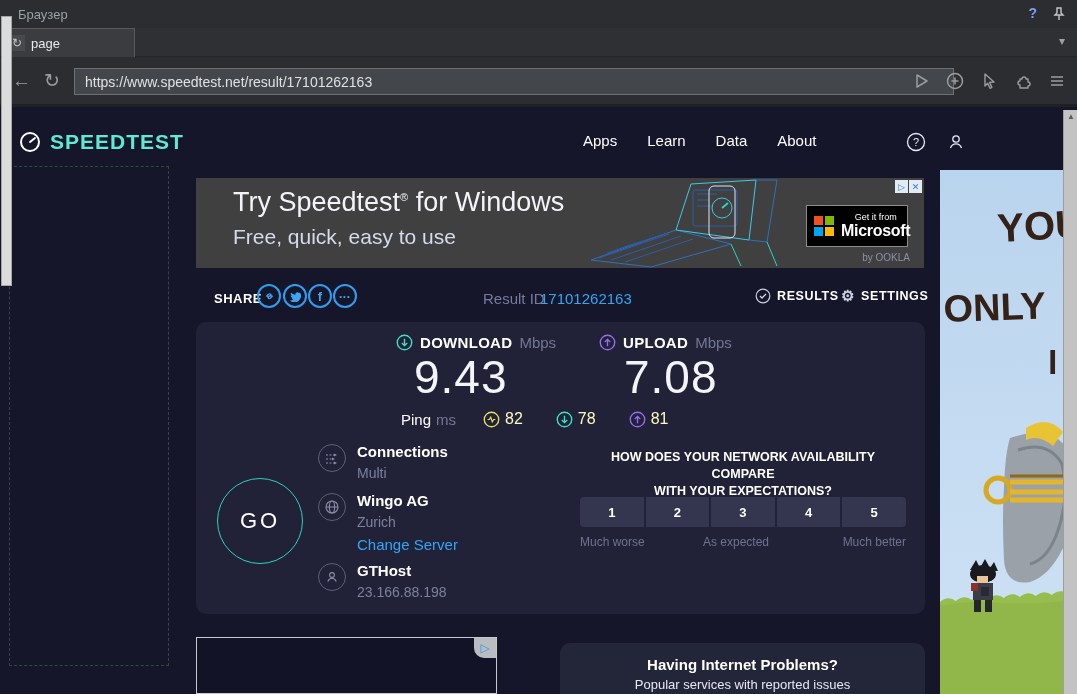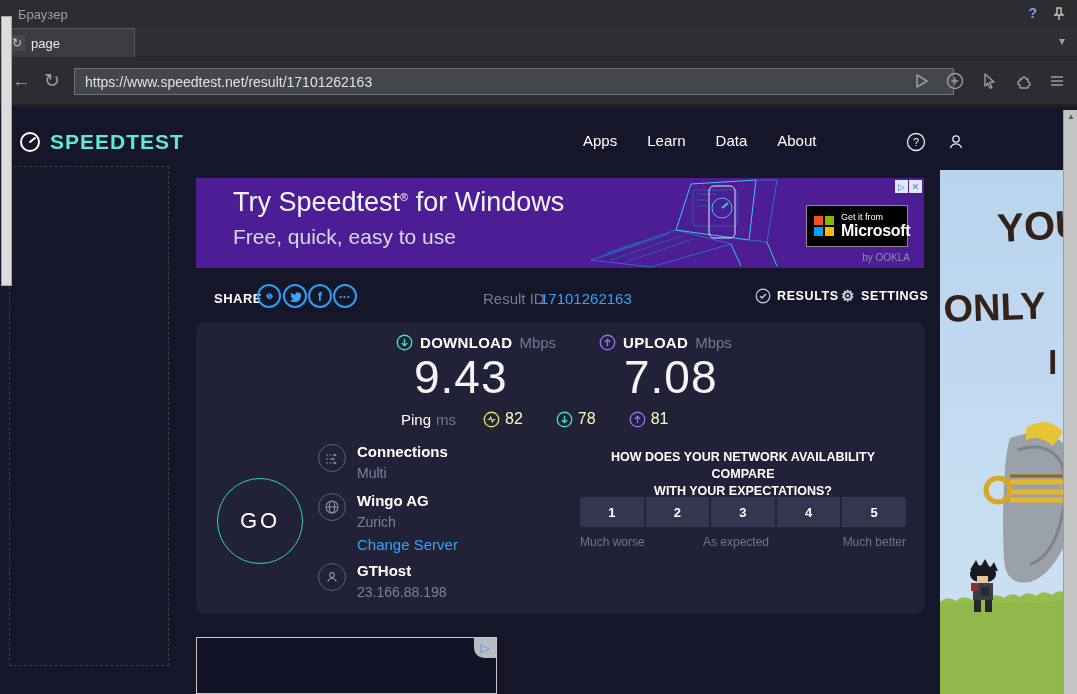--- a/index.html
+++ b/index.html
@@ -37,21 +37,21 @@
   #st-nav { position:absolute; left:583px; top:22px; display:flex; gap:30px; }
   .nav-item { color:#ffffff; font-size:15px; cursor:pointer; }
   #hdr-help { position:absolute; left:906px; top:22px; cursor:pointer; }
   #hdr-user { position:absolute; left:946px; top:22px; cursor:pointer; }
 
   
   #left-slot { position:absolute; left:9px; top:56px; width:160px; height:500px;
                border:1px dashed rgba(110,160,110,.35); }
 
   
-  #banner { position:absolute; left:196px; top:68px; width:728px; height:90px; background:#4c1d95; cursor:pointer; }
+  #banner { position:absolute; left:196px; top:68px; width:728px; height:90px; background:#404040; cursor:pointer;text-align:center; }
   #banner-headline { position:absolute; left:37px; top:9px; color:#f3f4f9; font-size:27px; font-weight:300; }
   #banner-headline sup { font-size:11px; }
   #banner-sub { position:absolute; left:37px; top:47px; color:#d6daec; font-size:21px; font-weight:300; }
   #laptop-art { position:absolute; left:385px; top:0; }
   #ms-badge { position:absolute; left:610px; top:27px; width:102px; height:42px; background:#000;
               border:1px solid #8b8b8b; display:flex; align-items:center; padding-left:7px; gap:7px; cursor:pointer; }
   #ms-logo { display:grid; grid-template-columns:9px 9px; grid-template-rows:9px 9px; gap:2px; }
   #ms-logo i { display:block; }
   #ms-text-top { color:#fff; font-size:9px; }
   #ms-text-bottom { color:#fff; font-size:16px; font-weight:bold; letter-spacing:-.3px; }
@@ -352,20 +352,24 @@
     </div>
     <div id="survey-labels">
       <span style="left:0">Much worse</span>
       <span style="left:123px">As expected</span>
       <span style="right:0">Much better</span>
     </div>
   </div>
 
   <div id="bottom-ad-frame">
     <span id="bottom-adchoice">▷</span>
+  </div>
+  <div id="problems-panel">
+    <div id="problems-title">Having Internet Problems?</div>
+    <div id="problems-sub">Popular services with reported issues</div>
   </div>
 
   <div id="side-ad">
     <svg width="123" height="524" viewBox="0 0 123 524">
       <defs>
         <linearGradient id="sky" x1="0" y1="0" x2="0" y2="1">
           <stop offset="0" stop-color="#b9d4ee"></stop>
             <stop offset="1" stop-color="#cfe2f4"></stop>
         </linearGradient>
       </defs>

